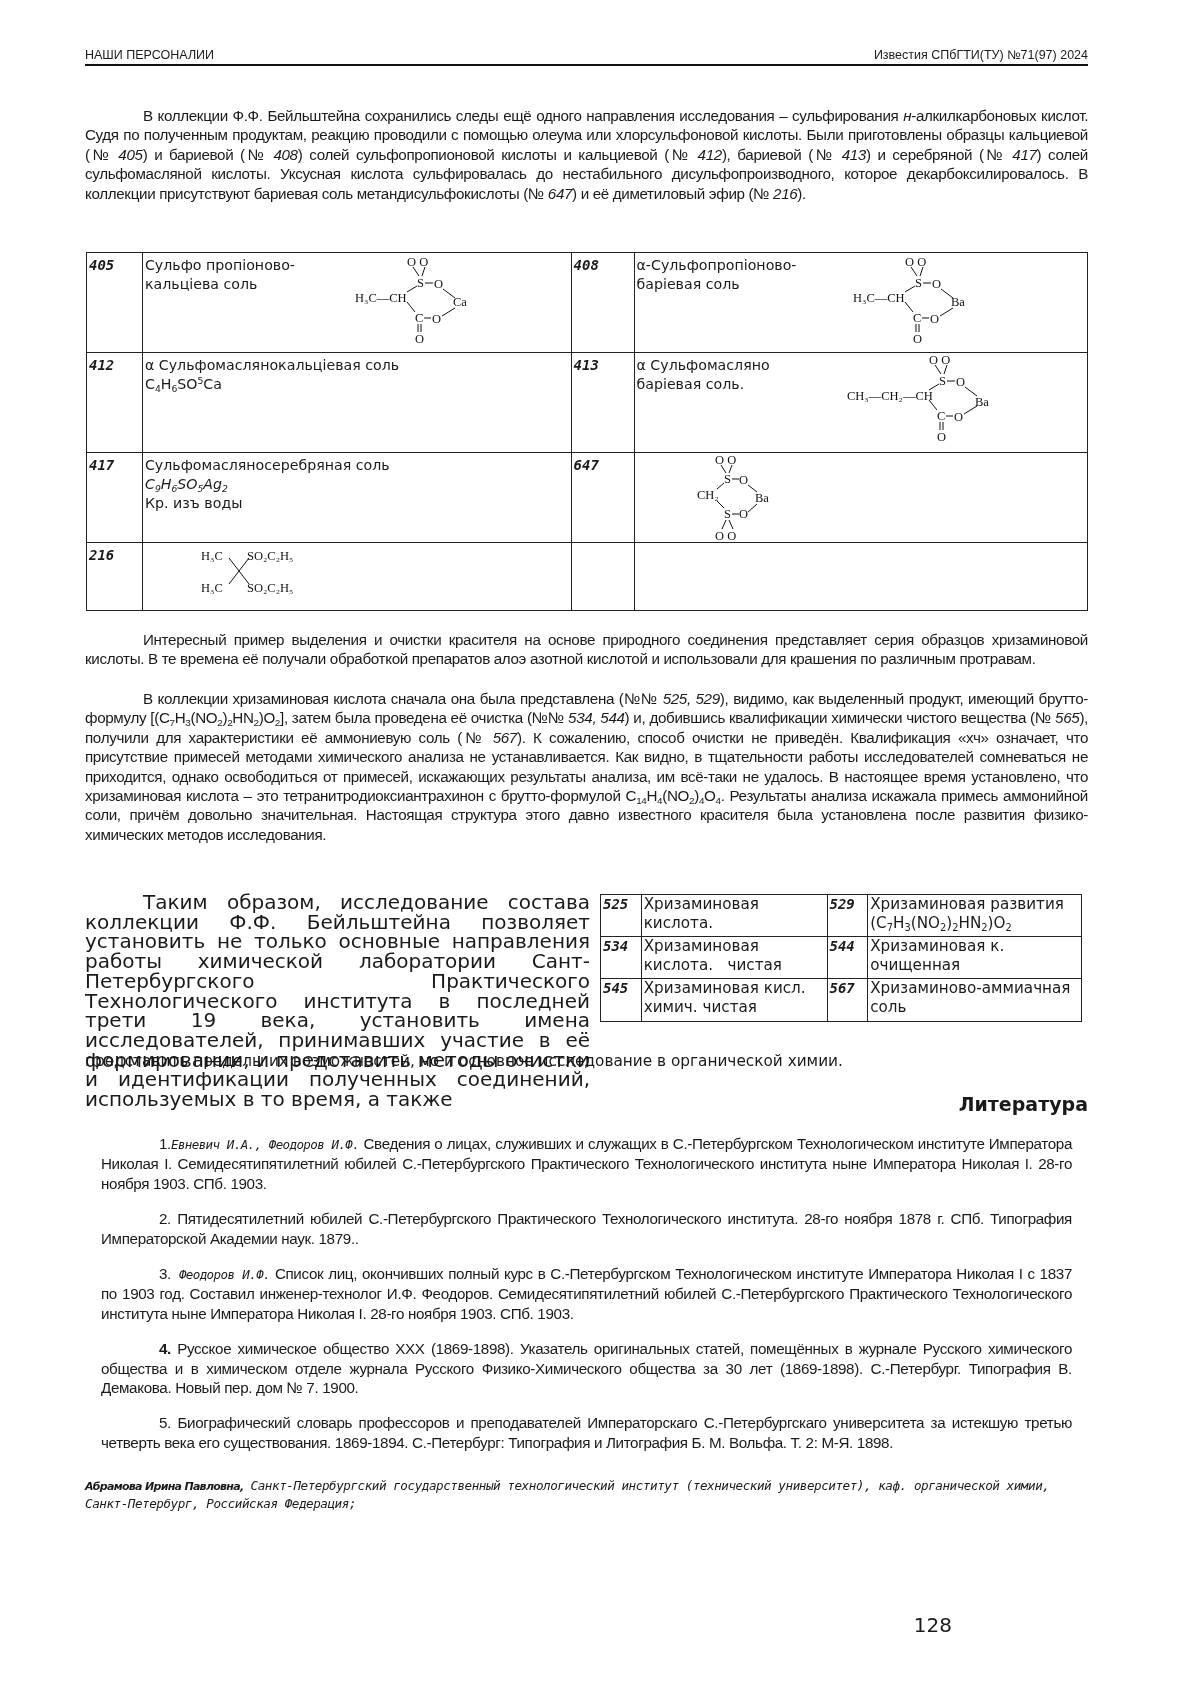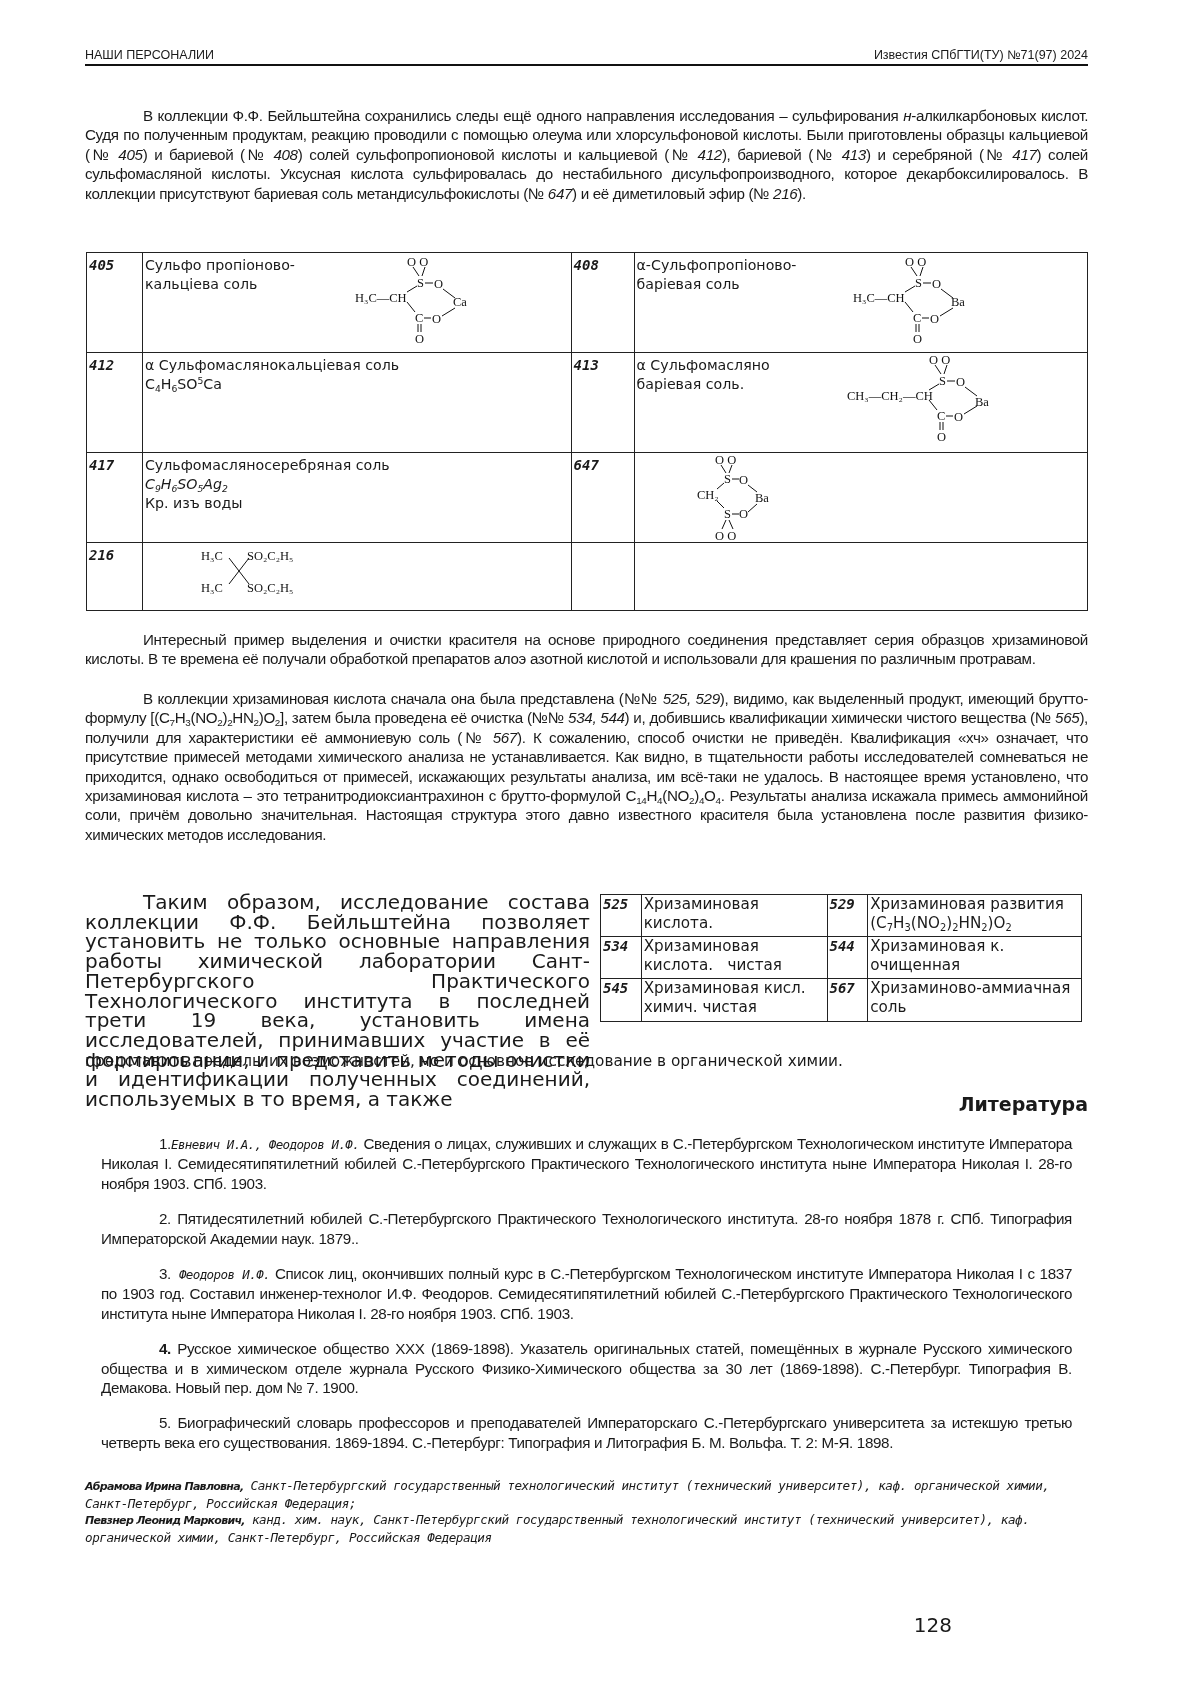--- a/index.html
+++ b/index.html
@@ -255,16 +255,15 @@
 <div class="abs refs">
   <p class="para"><span class="ind"></span><span>1.</span><span class="authors-it">Евневич И.А., Феодоров И.Ф.</span><span> Сведения о лицах, служивших и служащих в С.-Петербургском Технологическом институте Императора Николая I. Семидесятипятилетний юбилей С.-Петербургского Практического Технологического института ныне Императора Николая I. 28-го ноября 1903. СПб. 1903.</span></p>
   <p class="para"><span class="ind"></span><span>2.</span><span> Пятидесятилетний юбилей С.-Петербургского Практического Технологического института. 28-го ноября 1878 г. СПб. Типография Императорской Академии наук. 1879..</span></p>
   <p class="para"><span class="ind"></span><span>3.</span><span class="authors-it"> Феодоров  И.Ф.</span><span> Список лиц, окончивших полный курс в С.-Петербургском Технологическом институте Императора Николая I с 1837 по 1903 год. Составил инженер-технолог И.Ф. Феодоров. Семидесятипятилетний юбилей С.-Петербургского Практического Технологического института ныне Императора Николая I. 28-го ноября 1903. СПб. 1903.</span></p>
   <p class="para"><span class="ind"></span><span style="font-weight:bold">4.</span><span> Русское химическое общество XXX (1869-1898). Указатель оригинальных статей, помещённых в журнале Русского химического общества и в химическом отделе журнала Русского Физико-Химического общества за 30 лет (1869-1898). С.-Петербург. Типография В. Демакова. Новый пер. дом № 7. 1900.</span></p>
   <p class="para"><span class="ind"></span><span>5.</span><span> Биографический словарь профессоров и преподавателей Императорскаго С.-Петербургскаго университета за истекшую третью четверть века его существования. 1869-1894. С.-Петербург: Типография и Литография Б. М. Вольфа. Т. 2: М-Я. 1898.</span></p>
 </div>
 
 <div class="abs affil">
   <div><b>Абрамова Ирина Павловна,</b><span> Санкт-Петербургский государственный технологический институт (технический университет), каф. органической химии, Санкт-Петербург, Российская Федерация;</span></div>
-  <div><b>Певзнер Леонид Маркович,</b><span> канд. хим. наук, Санкт-Петербургский государственный технологический институт (технический университет), каф. органической химии, Санкт-Петербург, Российская Федерация</span></div>
 </div>
 
 <div class="abs pageno">128</div>
 
 </body></html>

